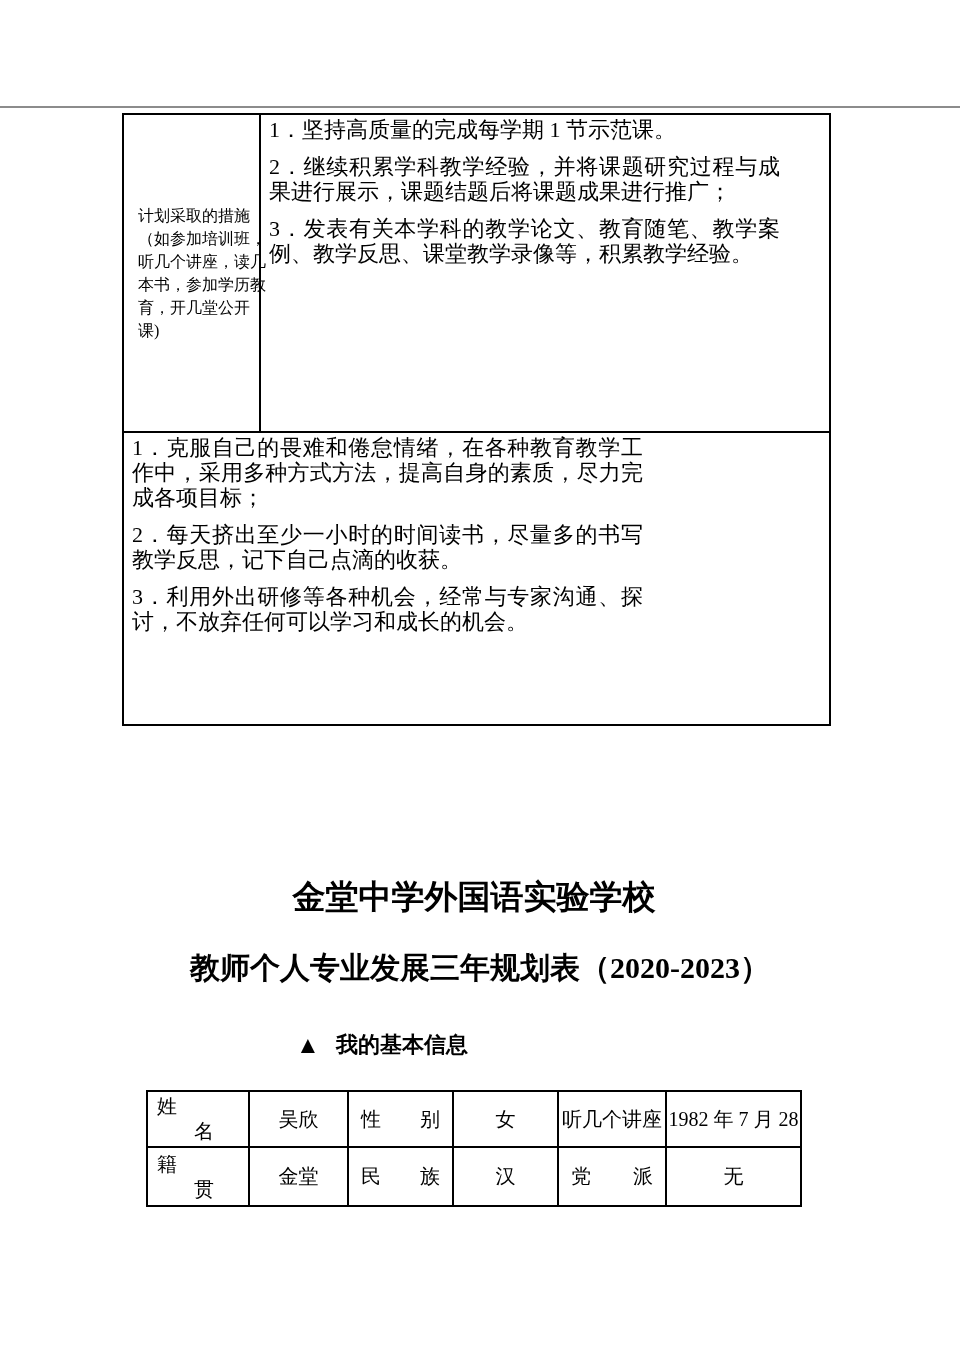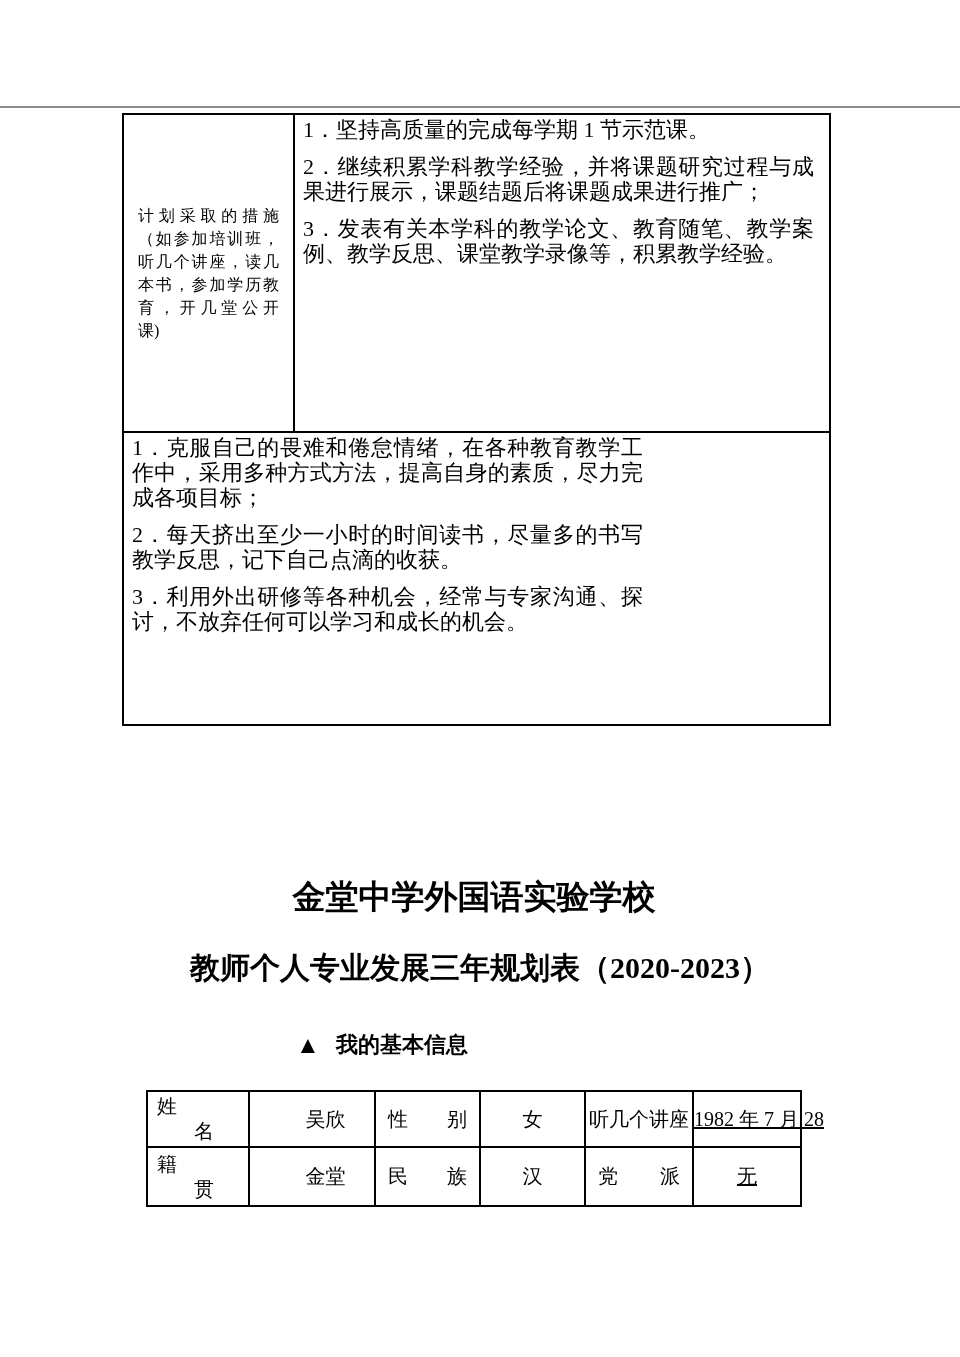--- a/index.html
+++ b/index.html
@@ -22,21 +22,21 @@
   
   .plan-table {
     position: absolute; left: 122px; top: 113px;
     width: 709px; height: 613px;
     border: 2px solid #000; box-sizing: border-box;
   }
   .plan-row { display: flex; box-sizing: border-box; }
   .plan-row.r1 { height: 318px; border-bottom: 2px solid #000; }
   .plan-row.r2 { height: 291px; }
   .plan-label {
-    width: 171px; box-sizing: border-box; flex: none;
+    width: 137px; box-sizing: border-box; flex: none;
     border-right: 2px solid #000;
     padding: 0 14px;
     display: flex; flex-direction: column; justify-content: center;
     font-size: 16px; line-height: 23px;
   }
   .lbl-line { text-align: justify; text-align-last: justify; height: 23px; white-space: nowrap; }
   .lbl-line.last { text-align-last: left; }
   .plan-content {
     flex: 1; box-sizing: border-box;
     padding: 2px 8px 0 8px;
@@ -64,22 +64,22 @@
   .info-table {
     position: absolute; left: 146px; top: 1090px;
     width: 656px; height: 117px;
     border: 2px solid #000; box-sizing: border-box;
     font-size: 20px;
   }
   .info-row { display: flex; box-sizing: border-box; }
   .info-row.r1 { height: 56px; border-bottom: 2px solid #000; }
   .info-row.r2 { height: 57px; }
   .info-cell { box-sizing: border-box; border-right: 2px solid #000; flex: none; }
-  .info-cell.lastcol { border-right: none; flex: 1; text-decoration: underline; }
-  .c1 { width: 102px; } .c2 { width: 99px; margin-left: 27px; } .c3 { width: 105px; }
+  .info-cell.lastcol { border-right: none; flex: 1; }
+  .c1 { width: 102px; } .c2 { width: 99px; } .c3 { width: 105px; }
   .c4 { width: 105px; } .c5 { width: 108px; }
   .val { display: flex; align-items: center; justify-content: center; }
   .spread { display: flex; align-items: center; justify-content: space-between; padding: 0 12px; }
   .stack-label { display: flex; flex-direction: column; justify-content: center; padding-left: 9px; line-height: 25px; }
   .stack-label .sl2 { padding-left: 37px; }
   .date { font-size: 20px; white-space: nowrap; }
 </style>
 </head>
 <body>
 

